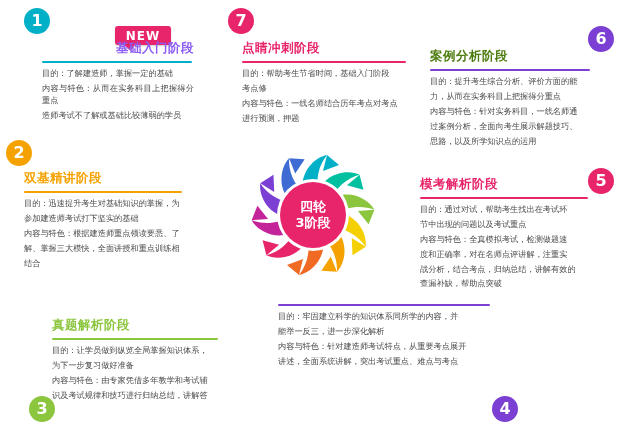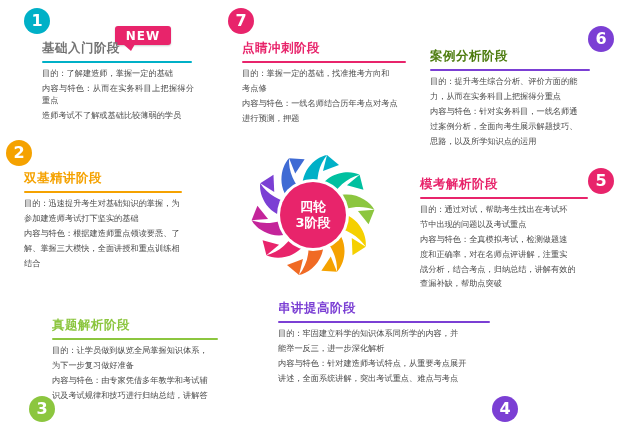--- a/index.html
+++ b/index.html
@@ -65,21 +65,21 @@
 </head>
 <body>
 
 <div class="stage">
 
   <div class="newbadge">NEW</div>
 
   <div class="block" style="left:24px;top:8px;width:170px;">
     <div class="num" style="left:0;top:0;background:#00b0c7;">1</div>
     <div style="position:absolute;left:18px;top:32px;width:152px;">
-      <div class="title" style="color:#737373;">基础入门阶段</div>
+      <div class="title" style="color:#8b5cf6;text-align:right;">基础入门阶段</div>
       <div class="rule" style="background:#00b0c7;width:150px;"></div>
       <div class="body">
         <p>目的：了解建造师，掌握一定的基础</p>
         <p>内容与特色：从而在实务科目上把握得分重点</p>
         <p>造师考试不了解或基础比较薄弱的学员</p>
       </div>
     </div>
   </div>
 
   <div class="block" style="left:6px;top:140px;width:180px;">
@@ -107,21 +107,20 @@
         <p>为下一步复习做好准备</p>
         <p>内容与特色：由专家凭借多年教学和考试辅</p>
         <p>识及考试规律和技巧进行归纳总结，讲解答</p>
       </div>
     </div>
   </div>
 
   <div class="block" style="left:278px;top:300px;width:230px;">
     <div class="num" style="left:214px;top:96px;background:#7b3fd4;">4</div>
     <div style="position:absolute;left:0;top:0;width:214px;">
-      <div class="title" style="color:#7b3fd4;">串讲提高阶段</div>
       <div class="rule" style="background:#7b3fd4;width:212px;"></div>
       <div class="body">
         <p>目的：牢固建立科学的知识体系同所学的内容，并</p>
         <p>能举一反三，进一步深化解析</p>
         <p>内容与特色：针对建造师考试特点，从重要考点展开</p>
         <p>讲述，全面系统讲解，突出考试重点、难点与考点</p>
       </div>
     </div>
   </div>
 
@@ -155,21 +154,21 @@
       </div>
     </div>
   </div>
 
   <div class="block" style="left:228px;top:8px;width:180px;">
     <div class="num" style="left:0;top:0;background:#e8246b;">7</div>
     <div style="position:absolute;left:14px;top:32px;width:166px;">
       <div class="title" style="color:#e8246b;">点睛冲刺阶段</div>
       <div class="rule" style="background:#e8246b;width:164px;"></div>
       <div class="body">
-        <p>目的：掌握一定的基础，找准推考方向和</p>
+        <p>目的：帮助考生节省时间，基础入门阶段</p>
         <p>考点修</p>
         <p>内容与特色：一线名师结合历年考点对考点</p>
         <p>进行预测，押题</p>
       </div>
     </div>
   </div>
 
   <div class="center-wrap">
     <svg width="140" height="140" viewBox="0 0 140 140">
       <g transform="translate(70,70)">

